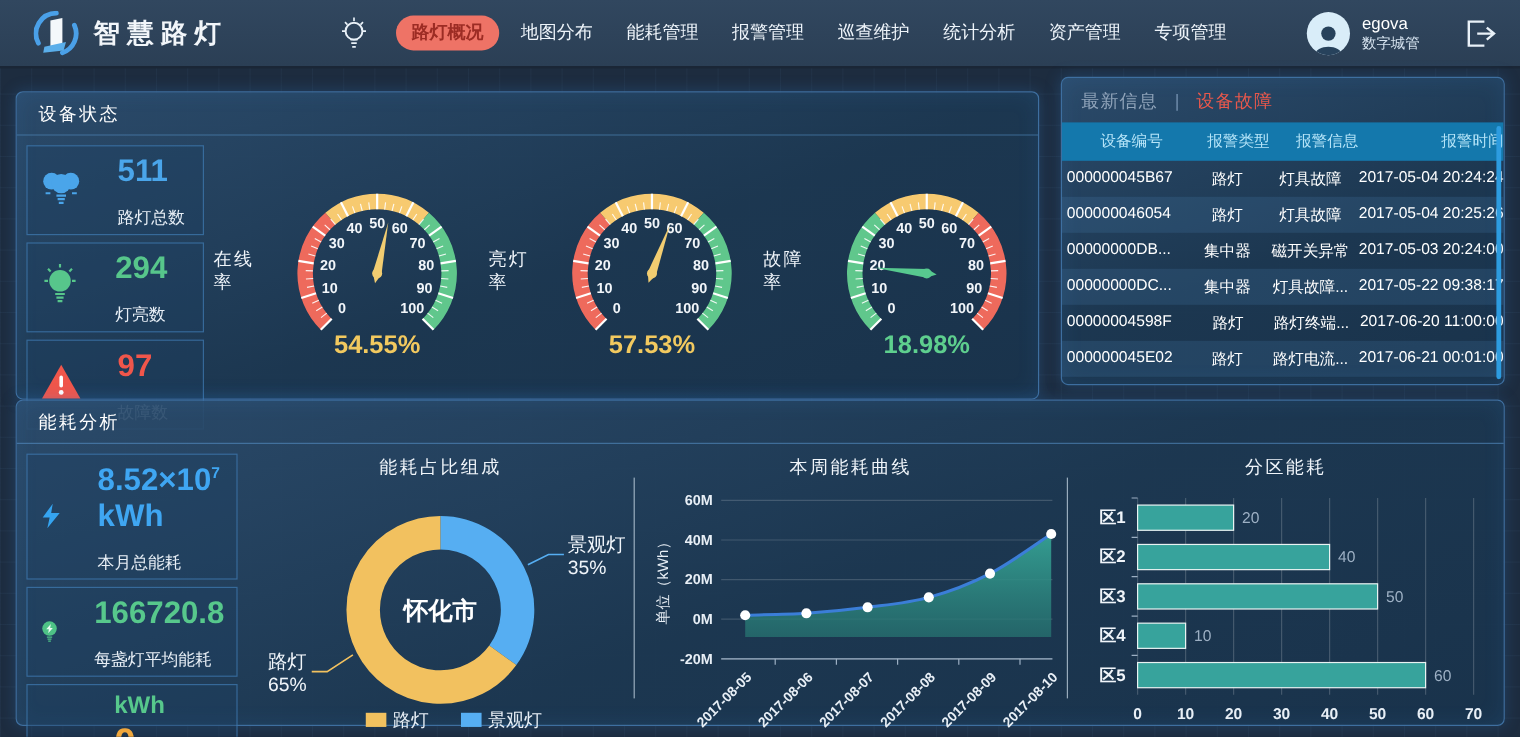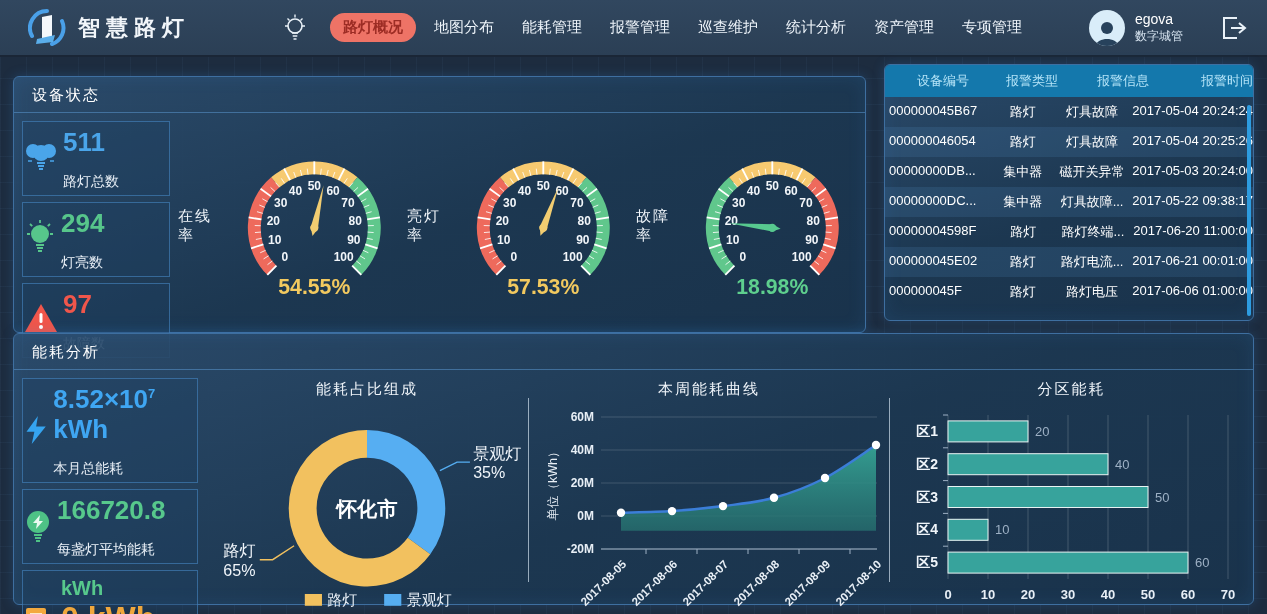--- a/index.html
+++ b/index.html
@@ -33,21 +33,21 @@
   .panel { position:absolute; border:1px solid #3e6fa0; border-radius:6px;
     background:linear-gradient(160deg, rgba(44,77,110,.92), rgba(28,56,82,.92) 55%, rgba(25,51,76,.95));
     box-shadow:0 0 12px rgba(50,130,210,.25), inset 0 0 18px rgba(60,140,220,.12); }
   .panel-device { left:13px; top:76px; width:853px; height:257px; }
   .panel-alarm  { left:884px; top:64px; width:370px; height:257px; overflow:hidden; }
   .panel-energy { left:13px; top:333px; width:1241px; height:272px; }
   .panel-title { font-size:15px; color:#fff; padding:9px 18px 7px; border-bottom:1px solid rgba(90,150,205,.55); letter-spacing:2px; }
   
   .stats-col { display:flex; flex-direction:column; padding:5px 6px; width:186px; }
   .stat-box { flex:1; border:1px solid rgba(70,135,195,.6); background:rgba(30,62,96,.35);
-    margin:3px 2px; display:flex; align-items:center; padding:6px 0; gap:4px; }
+    margin:3px 2px; display:flex; align-items:center; padding:6px 10px; gap:29px; }
   .stat-text { line-height:1.15; }
   .stat-value { font-size:26px; font-weight:bold; }
   .stat-label { font-size:14px; color:#e8eff6; margin-top:15px; }
   sup { font-size:13px; }
   
   .device-content { display:flex; height:218px; }
   .gauges { flex:1; display:flex; }
   .gauge-cell { flex:1; display:flex; flex-direction:row; align-items:center; padding-top:8px; }
   .gauge-title { font-size:15px; color:#f0f5fa; letter-spacing:2px; }
   
@@ -57,21 +57,21 @@
   .tab-sep { color:#6f8cab; }
   .alarm-table { font-size:13px; }
   .alarm-head { display:flex; background:#1478ac; color:#b5e4f8; padding:7px 0; }
   .alarm-row { display:flex; padding:6px 0; cursor:pointer; }
   .alarm-row:nth-child(even) { background:rgba(90,150,205,.16); }
   .c0 { width:116px; padding-left:4px; }
   .c1 { width:62px; text-align:center; }
   .c2 { width:86px; text-align:center; white-space:nowrap; overflow:hidden; }
   .c3 { flex:1; text-align:center; white-space:nowrap; }
   .head-c0{ width:116px; text-align:center; } .head-c1{ width:62px; text-align:center; }
-  .head-c2{ width:86px; text-align:right; } .head-c3{ flex:1; text-align:right; }
+  .head-c2{ width:86px; text-align:center; } .head-c3{ flex:1; text-align:right; }
   .scrollbar { position:absolute; right:2px; top:40px; bottom:4px; width:4px; background:#2d9ce0; border-radius:2px; cursor:pointer; }
   
   .energy-content { display:flex; height:234px; }
   .chart-cell { display:flex; flex-direction:column; align-items:center; padding-top:10px; position:relative; }
   .chart-title { font-size:15px; color:#f0f5fa; letter-spacing:2px; margin-bottom:2px; }
   .vdiv { width:1px; background:rgba(220,235,248,.65); margin:28px 0 22px; }
   .kwh-line { color:#57c88c; font-size:20px; font-weight:bold; }
   svg text { font-family:"Liberation Sans","DejaVu Sans",sans-serif; }
 </style>
 </head>
@@ -351,20 +351,25 @@
     <path d="M-9 0 L0 -4 L47 0 L0 4 Z" fill="#57c98f" transform="translate(100,88) rotate(-173.8)"></path>
     <circle cx="100" cy="88" r="4.5" fill="#57c98f"></circle>
     <text x="100" y="160" font-size="23" font-weight="bold" fill="#5ecf8e" text-anchor="middle">18.98%</text>
   </svg>
         </div>
       </div>
   </div>
 </div>
 
 <div class="panel panel-alarm">
+  <div class="tabs" id="alarm-tabs">
+      <span class="tab">最新信息</span>
+      <span class="tab-sep">|</span>
+      <span class="tab active">设备故障</span>
+    </div>
   <div class="alarm-table">
     <div class="alarm-head" id="alarm-head">
         <span class="head-c0">设备编号</span>
         <span class="head-c1">报警类型</span>
         <span class="head-c2">报警信息</span>
         <span class="head-c3">报警时间</span>
       </div>
     <div id="alarm-rows">
         <div class="alarm-row">
           <span class="c0">000000045B67</span>

